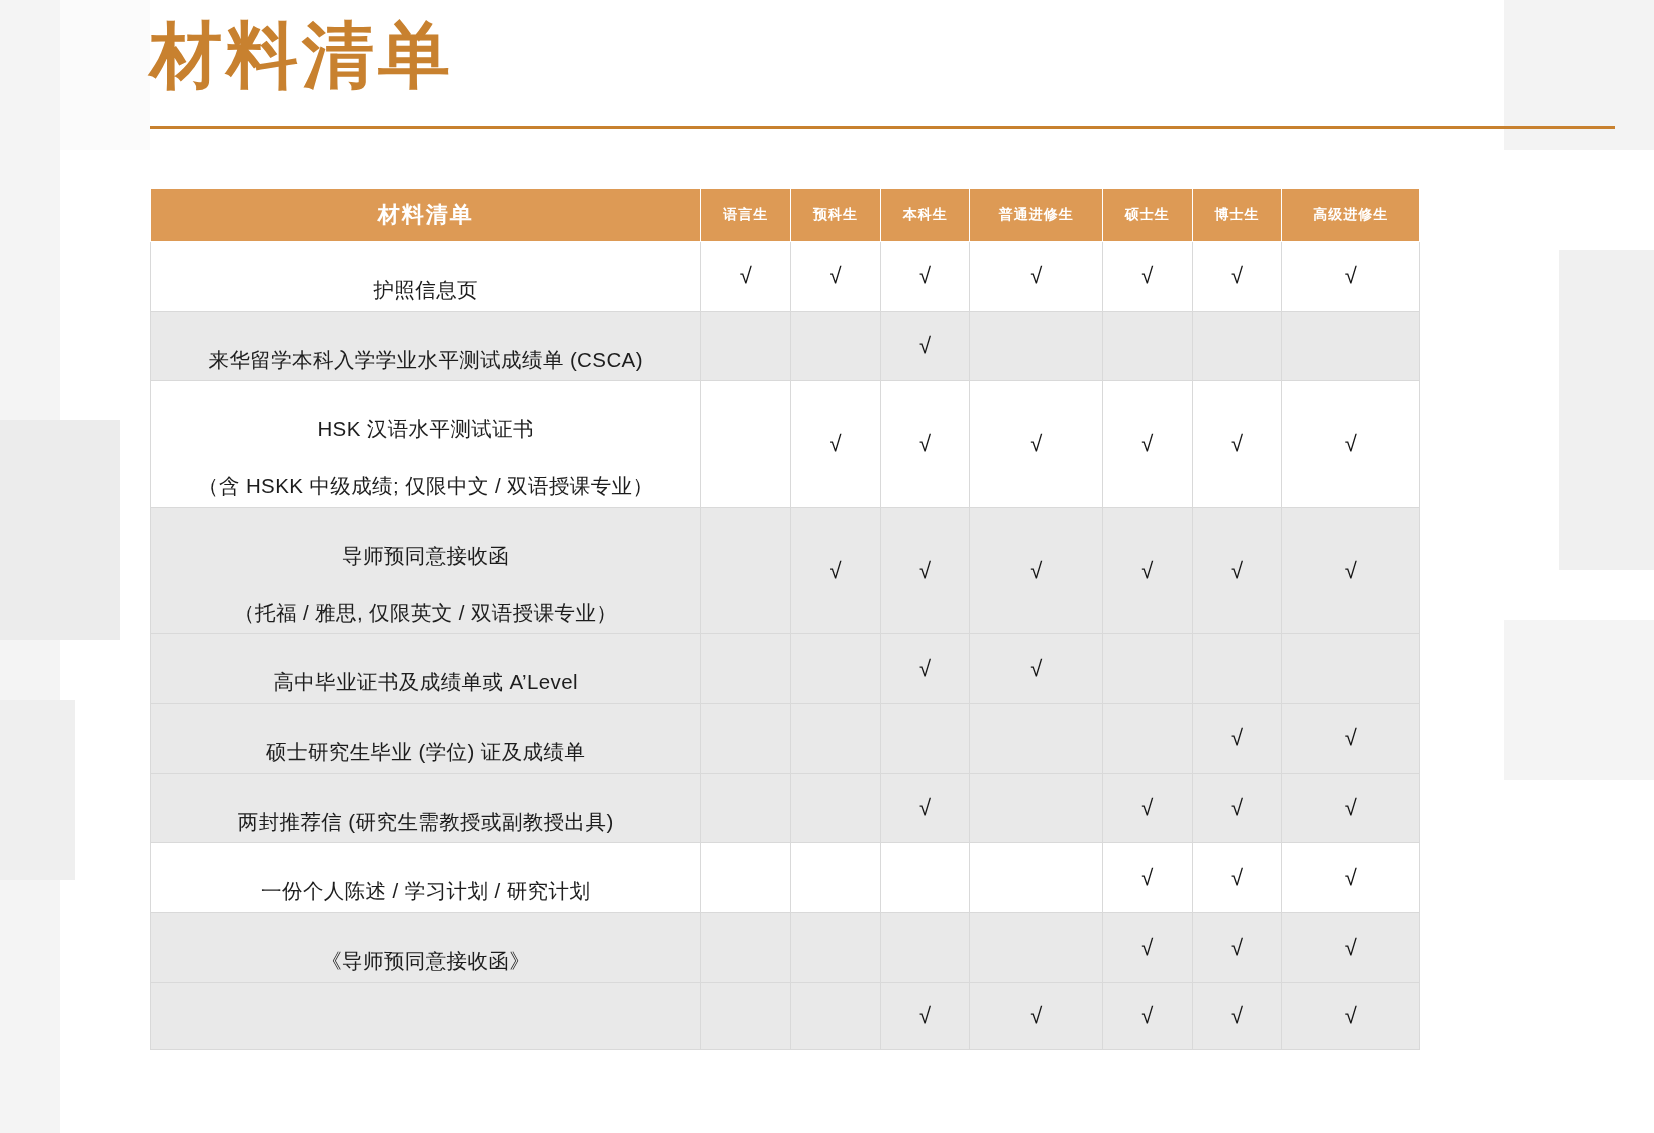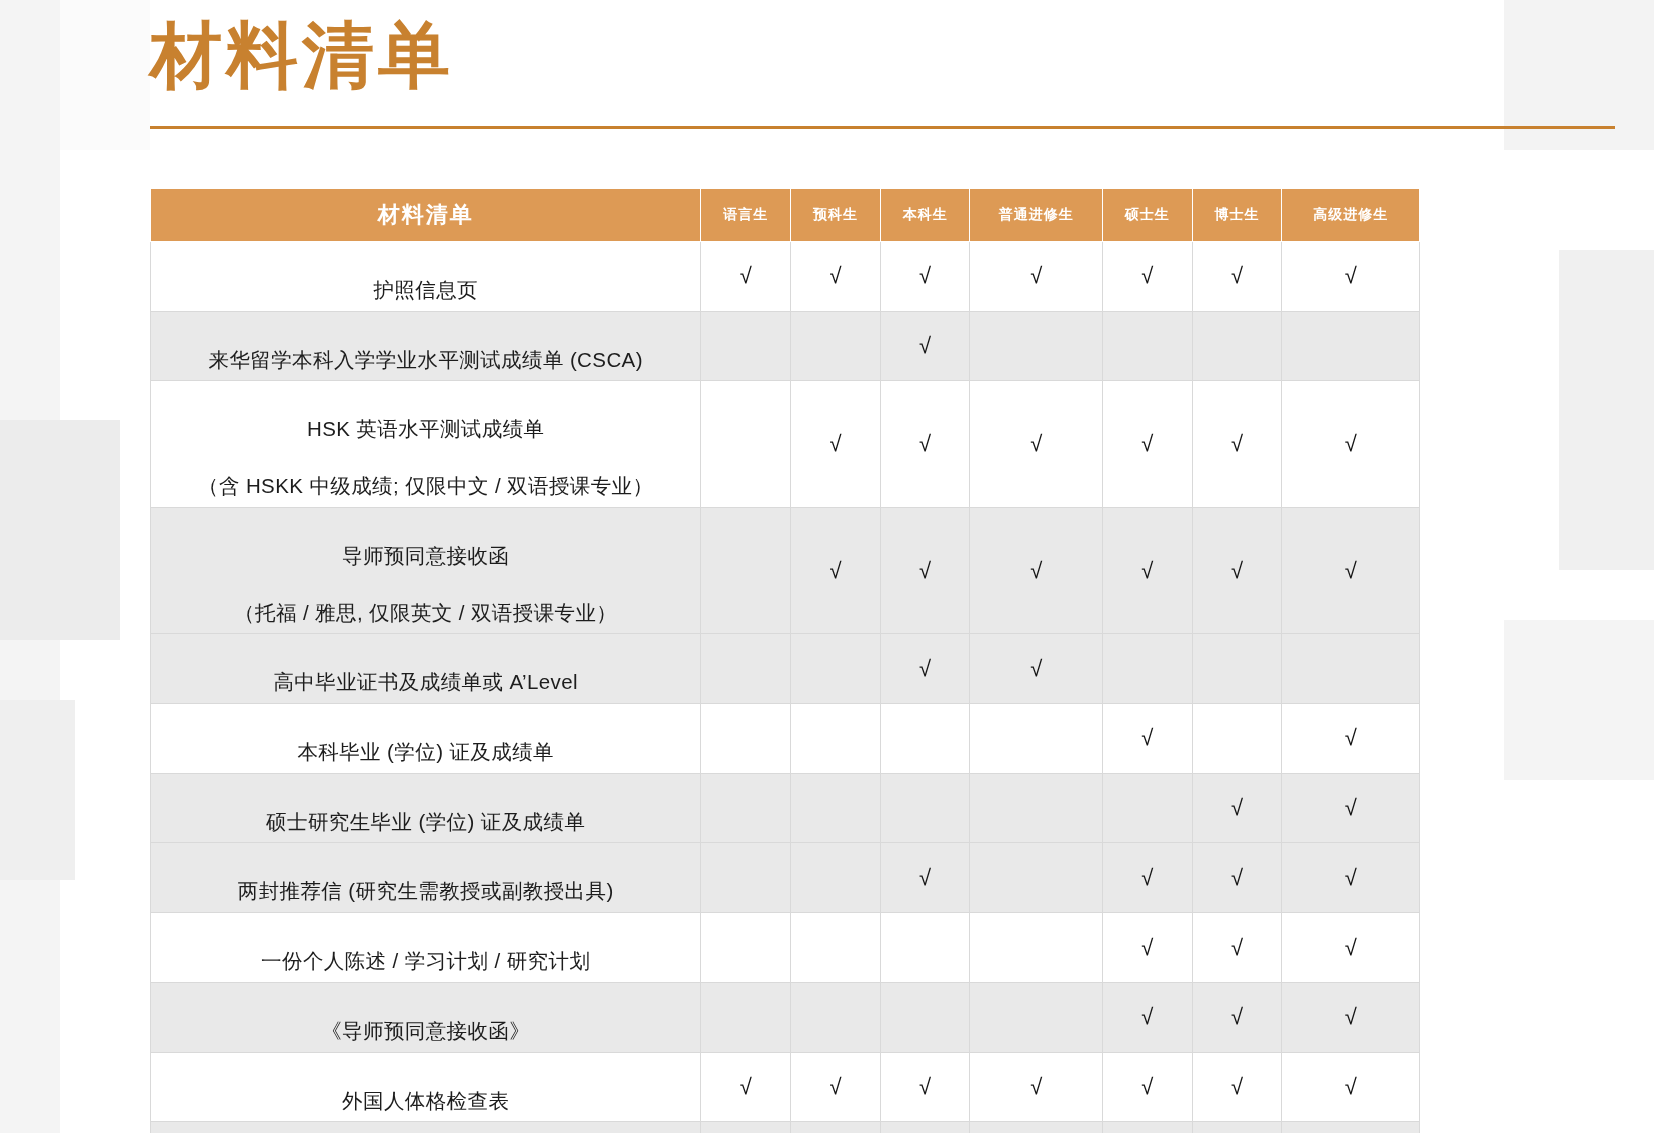--- a/index.html
+++ b/index.html
@@ -170,21 +170,21 @@
             <td class="mark"></td>
             <td class="mark"></td>
             <td class="mark">√</td>
             <td class="mark"></td>
             <td class="mark"></td>
             <td class="mark"></td>
             <td class="mark"></td>
           </tr>
           <tr>
             <td class="label">
-              <span class="sub-line">HSK 英语水平测试成绩单</span>
+              <span class="sub-line">HSK 汉语水平测试证书</span>
               <span class="sub-line">（含 HSKK 中级成绩; 仅限中文 / 双语授课专业）</span>
             </td>
             <td class="mark"></td>
             <td class="mark">√</td>
             <td class="mark">√</td>
             <td class="mark">√</td>
             <td class="mark">√</td>
             <td class="mark">√</td>
             <td class="mark">√</td>
           </tr>
@@ -206,88 +206,64 @@
               <span class="sub-line">高中毕业证书及成绩单或 A’Level</span>
             </td>
             <td class="mark"></td>
             <td class="mark"></td>
             <td class="mark">√</td>
             <td class="mark">√</td>
             <td class="mark"></td>
             <td class="mark"></td>
             <td class="mark"></td>
           </tr>
+          <tr class="alt">
+            <td class="label">
+              <span class="sub-line">硕士研究生毕业 (学位) 证及成绩单</span>
+            </td>
+            <td class="mark"></td>
+            <td class="mark"></td>
+            <td class="mark"></td>
+            <td class="mark"></td>
+            <td class="mark"></td>
+            <td class="mark">√</td>
+            <td class="mark">√</td>
+          </tr>
+          <tr class="alt">
+            <td class="label">
+              <span class="sub-line">两封推荐信 (研究生需教授或副教授出具)</span>
+            </td>
+            <td class="mark"></td>
+            <td class="mark"></td>
+            <td class="mark">√</td>
+            <td class="mark"></td>
+            <td class="mark">√</td>
+            <td class="mark">√</td>
+            <td class="mark">√</td>
+          </tr>
           <tr>
             <td class="label">
-              <span class="sub-line">本科毕业 (学位) 证及成绩单</span>
-            </td>
-            <td class="mark"></td>
-            <td class="mark"></td>
-            <td class="mark"></td>
-            <td class="mark"></td>
-            <td class="mark">√</td>
-            <td class="mark"></td>
-            <td class="mark">√</td>
-          </tr>
-          <tr class="alt">
-            <td class="label">
-              <span class="sub-line">硕士研究生毕业 (学位) 证及成绩单</span>
-            </td>
-            <td class="mark"></td>
-            <td class="mark"></td>
-            <td class="mark"></td>
-            <td class="mark"></td>
-            <td class="mark"></td>
-            <td class="mark">√</td>
-            <td class="mark">√</td>
-          </tr>
-          <tr class="alt">
-            <td class="label">
-              <span class="sub-line">两封推荐信 (研究生需教授或副教授出具)</span>
-            </td>
-            <td class="mark"></td>
-            <td class="mark"></td>
-            <td class="mark">√</td>
-            <td class="mark"></td>
-            <td class="mark">√</td>
-            <td class="mark">√</td>
-            <td class="mark">√</td>
-          </tr>
-          <tr>
-            <td class="label">
               <span class="sub-line">一份个人陈述 / 学习计划 / 研究计划</span>
             </td>
             <td class="mark"></td>
             <td class="mark"></td>
             <td class="mark"></td>
             <td class="mark"></td>
             <td class="mark">√</td>
             <td class="mark">√</td>
             <td class="mark">√</td>
           </tr>
           <tr class="alt">
             <td class="label">
               <span class="sub-line">《导师预同意接收函》</span>
             </td>
             <td class="mark"></td>
             <td class="mark"></td>
             <td class="mark"></td>
             <td class="mark"></td>
-            <td class="mark">√</td>
-            <td class="mark">√</td>
-            <td class="mark">√</td>
-          </tr>
-          <tr>
-            <td class="label">
-              <span class="sub-line">外国人体格检查表</span>
-            </td>
-            <td class="mark">√</td>
-            <td class="mark">√</td>
-            <td class="mark">√</td>
-            <td class="mark">√</td>
             <td class="mark">√</td>
             <td class="mark">√</td>
             <td class="mark">√</td>
           </tr>
           <tr class="alt">
             <td class="label"></td>
             <td class="mark"></td>
             <td class="mark"></td>
             <td class="mark">√</td>
             <td class="mark">√</td>

